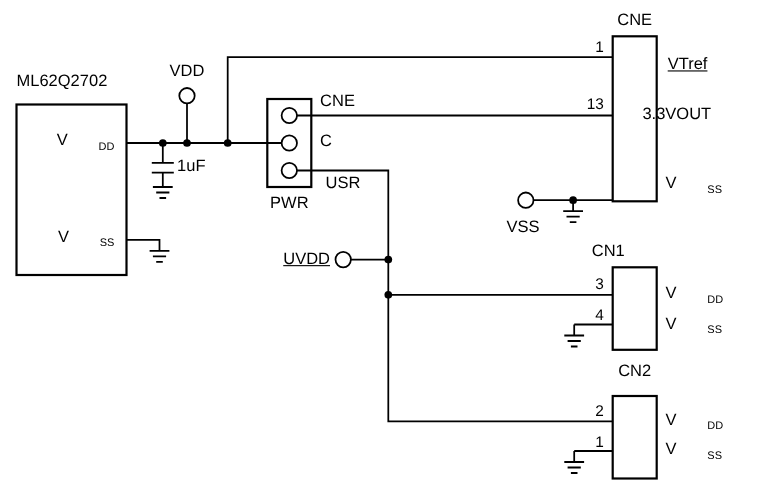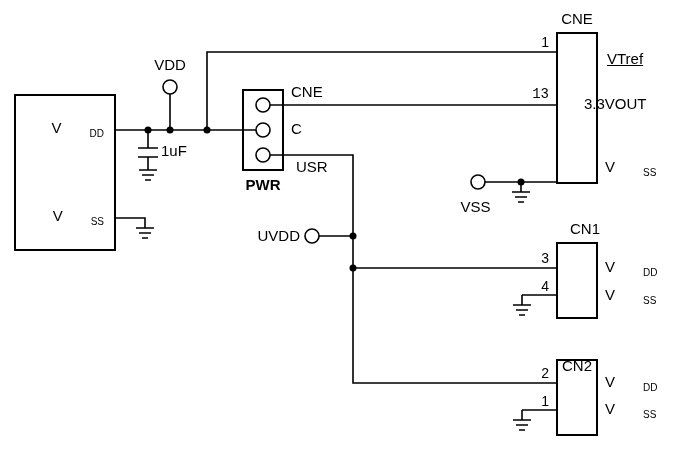--- a/index.html
+++ b/index.html
@@ -60,46 +60,47 @@
     <g fill="#000000">
       <circle cx="148" cy="130" r="3.5"></circle>
       <circle cx="170" cy="130" r="3.5"></circle>
       <circle cx="207" cy="130" r="3.5"></circle>
       <circle cx="353" cy="236" r="3.5"></circle>
       <circle cx="353" cy="268" r="3.5"></circle>
       <circle cx="521" cy="182" r="3.5"></circle>
     </g>
   </svg>
 
+  <div class="lbl" style="left:15px; top:66px;">ML62Q2702</div>
   <div class="lbl rt" style="left:40px; top:120px; width:64px;"><span>V</span><sub>DD</sub></div>
   <div class="lbl rt" style="left:40px; top:208px; width:64px;"><span>V</span><sub>SS</sub></div>
 
   <div class="lbl ctr" style="left:150px; top:57px; width:40px;">VDD</div>
   <div class="lbl" style="left:161px; top:143px;text-align:right;">1uF</div>
 
-  <div class="lbl ctr" style="left:243px; top:177px; width:40px;font-weight:bold;">PWR</div>
+  <div class="lbl ctr" style="left:243px; top:177px; width:40px;">PWR</div>
   <div class="lbl" style="left:291px; top:84px;">CNE</div>
   <div class="lbl" style="left:291px; top:121px;">C</div>
   <div class="lbl" style="left:296px; top:159px;">USR</div>
 
-  <div class="lbl rt" style="left:250px; top:228px; width:50px;">UVDD</div>
+  <div class="lbl rt" style="left:250px; top:228px; width:50px;text-decoration:underline;">UVDD</div>
   <div class="lbl ctr" style="left:448px; top:199px; width:55px;">VSS</div>
 
   <div class="lbl ctr" style="left:552px; top:11px; width:50px;">CNE</div>
   <div class="lbl num" style="left:519px; top:35px; width:30px;">1</div>
   <div class="lbl" style="left:607px; top:51px;text-decoration:underline;">VTref</div>
-  <div class="lbl num" style="left:519px; top:87px; width:30px;font-family:Liberation Mono, monospace;">13</div>
+  <div class="lbl num" style="left:519px; top:87px; width:30px;">13</div>
   <div class="lbl" style="left:584px; top:96px;">3.3VOUT</div>
   <div class="lbl" style="left:605px; top:159px;"><span>V</span><sub>SS</sub></div>
 
-  <div class="lbl ctr" style="left:560px; top:221px; width:50px;">CN1</div>
+  <div class="lbl ctr" style="left:528px; top:221px; width:50px;">CN1</div>
   <div class="lbl num" style="left:519px; top:251px; width:30px;">3</div>
   <div class="lbl" style="left:605px; top:259px;"><span>V</span><sub>DD</sub></div>
   <div class="lbl num" style="left:519px; top:279px; width:30px;">4</div>
   <div class="lbl" style="left:605px; top:287px;"><span>V</span><sub>SS</sub></div>
 
-  <div class="lbl ctr" style="left:552px; top:358px; width:50px;">CN2</div>
+  <div class="lbl ctr" style="left:552px; top:330px; width:50px;">CN2</div>
   <div class="lbl num" style="left:519px; top:366px; width:30px;">2</div>
   <div class="lbl" style="left:605px; top:374px;"><span>V</span><sub>DD</sub></div>
   <div class="lbl num" style="left:519px; top:394px; width:30px;">1</div>
   <div class="lbl" style="left:605px; top:401px;"><span>V</span><sub>SS</sub></div>
 
 </div>
 
 </body></html>

